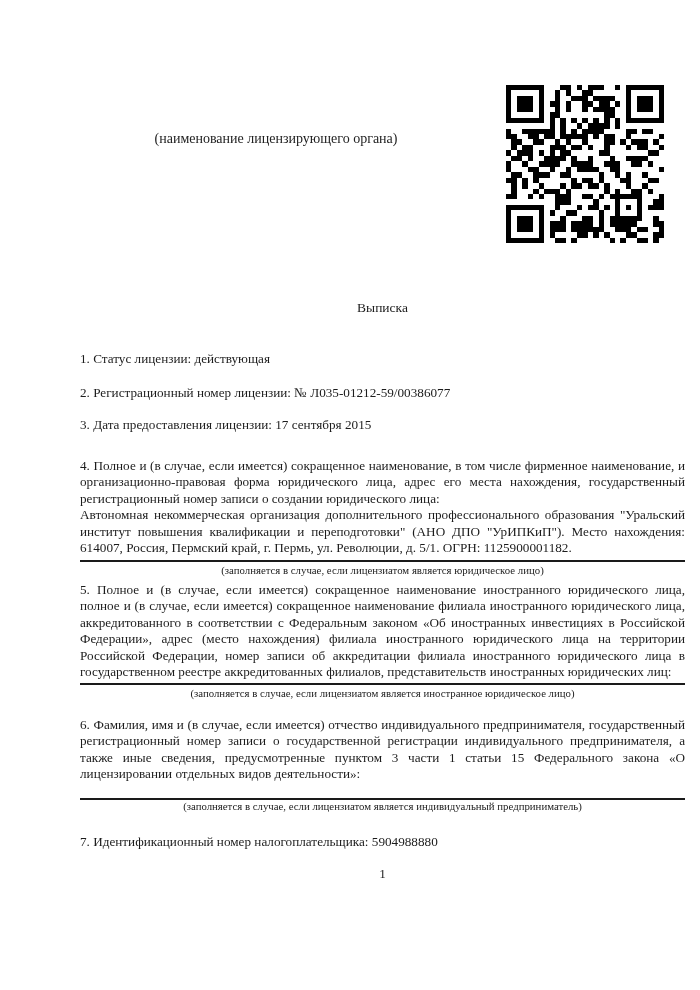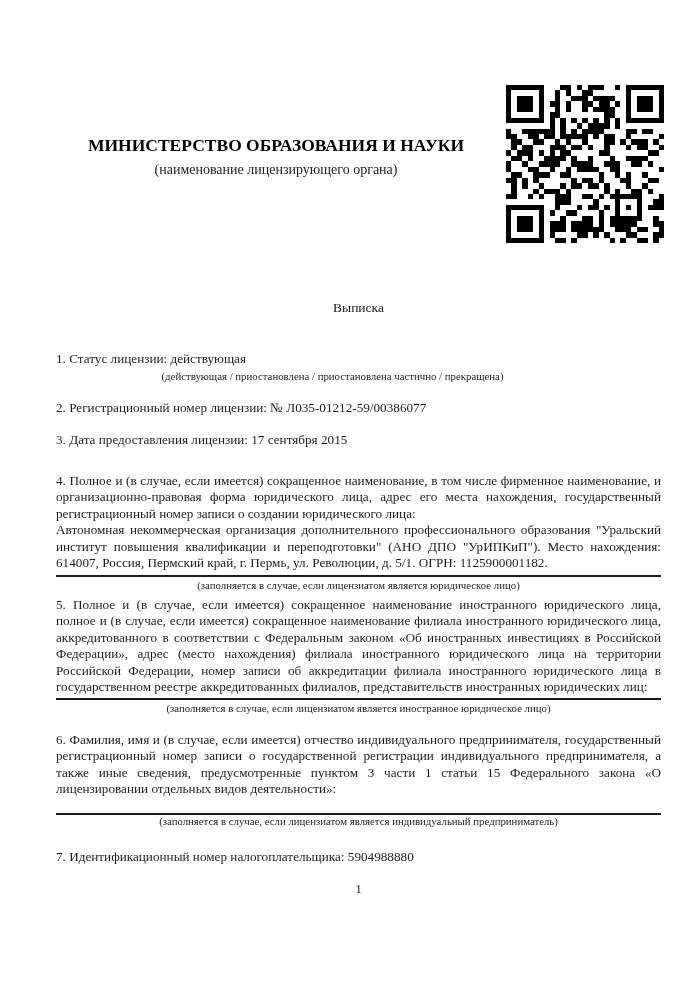--- a/index.html
+++ b/index.html
@@ -17,21 +17,21 @@
     position:absolute; left:64px; top:130px; width:424px;
     text-align:center;
   }
   .header .title-line { font-weight:bold; font-size:17.5px; line-height:31px; color:#000; }
   .header .subtitle { font-size:14px; line-height:13px; margin-top:2px; color:#222; }
 
   .qr { position:absolute; left:506px; top:85px; width:158px; height:158px; }
   .qr svg { display:block; width:158px; height:158px; }
 
   .content {
-    position:absolute; left:56px; top:298px; width:605px;
+    position:absolute; left:80px; top:298px; width:605px;
     font-size:13.2px; line-height:16.5px;
   }
   .doc-heading { text-align:center; font-size:13.5px; line-height:19px; }
 
   .item-text { }
   .para { text-align:justify; }
   .rule { border-top:2px solid #1a1a1a; height:0; width:100%; }
   .caption { font-size:10.8px; line-height:13px; text-align:center; color:#222; }
   .caption-shift { padding-right:52px; }
 
@@ -50,39 +50,37 @@
   .mt-cap6  { }
   .mt-item7 { margin-top:21px; }
   .pageno { text-align:center; margin-top:16px; font-size:13.2px; }
 </style>
 </head>
 <body>
 
 <div class="page">
 
   <div class="header">
-    <div class="title-line">МИНИСТЕРСТВО ОБРАЗОВАНИЯ И НАУКИ</div>
     <div class="subtitle">(наименование лицензирующего органа)</div>
   </div>
 
   <div class="qr" id="qr">
       <svg viewBox="0 0 29 29" shape-rendering="crispEdges" xmlns="http://www.w3.org/2000/svg">
         <rect width="29" height="29" fill="#fff"></rect>
         <path d="M0 0h1v1h-1zM1 0h1v1h-1zM2 0h1v1h-1zM3 0h1v1h-1zM4 0h1v1h-1zM5 0h1v1h-1zM6 0h1v1h-1zM10 0h1v1h-1zM11 0h1v1h-1zM13 0h1v1h-1zM15 0h1v1h-1zM16 0h1v1h-1zM17 0h1v1h-1zM20 0h1v1h-1zM22 0h1v1h-1zM23 0h1v1h-1zM24 0h1v1h-1zM25 0h1v1h-1zM26 0h1v1h-1zM27 0h1v1h-1zM28 0h1v1h-1zM0 1h1v1h-1zM6 1h1v1h-1zM9 1h1v1h-1zM11 1h1v1h-1zM14 1h1v1h-1zM15 1h1v1h-1zM22 1h1v1h-1zM28 1h1v1h-1zM0 2h1v1h-1zM2 2h1v1h-1zM3 2h1v1h-1zM4 2h1v1h-1zM6 2h1v1h-1zM9 2h1v1h-1zM12 2h1v1h-1zM13 2h1v1h-1zM14 2h1v1h-1zM16 2h1v1h-1zM17 2h1v1h-1zM18 2h1v1h-1zM19 2h1v1h-1zM22 2h1v1h-1zM24 2h1v1h-1zM25 2h1v1h-1zM26 2h1v1h-1zM28 2h1v1h-1zM0 3h1v1h-1zM2 3h1v1h-1zM3 3h1v1h-1zM4 3h1v1h-1zM6 3h1v1h-1zM8 3h1v1h-1zM9 3h1v1h-1zM11 3h1v1h-1zM14 3h1v1h-1zM15 3h1v1h-1zM17 3h1v1h-1zM18 3h1v1h-1zM20 3h1v1h-1zM22 3h1v1h-1zM24 3h1v1h-1zM25 3h1v1h-1zM26 3h1v1h-1zM28 3h1v1h-1zM0 4h1v1h-1zM2 4h1v1h-1zM3 4h1v1h-1zM4 4h1v1h-1zM6 4h1v1h-1zM9 4h1v1h-1zM11 4h1v1h-1zM14 4h1v1h-1zM16 4h1v1h-1zM17 4h1v1h-1zM18 4h1v1h-1zM19 4h1v1h-1zM22 4h1v1h-1zM24 4h1v1h-1zM25 4h1v1h-1zM26 4h1v1h-1zM28 4h1v1h-1zM0 5h1v1h-1zM6 5h1v1h-1zM8 5h1v1h-1zM9 5h1v1h-1zM18 5h1v1h-1zM19 5h1v1h-1zM22 5h1v1h-1zM28 5h1v1h-1zM0 6h1v1h-1zM1 6h1v1h-1zM2 6h1v1h-1zM3 6h1v1h-1zM4 6h1v1h-1zM5 6h1v1h-1zM6 6h1v1h-1zM8 6h1v1h-1zM10 6h1v1h-1zM12 6h1v1h-1zM14 6h1v1h-1zM16 6h1v1h-1zM18 6h1v1h-1zM20 6h1v1h-1zM22 6h1v1h-1zM23 6h1v1h-1zM24 6h1v1h-1zM25 6h1v1h-1zM26 6h1v1h-1zM27 6h1v1h-1zM28 6h1v1h-1zM8 7h1v1h-1zM10 7h1v1h-1zM13 7h1v1h-1zM15 7h1v1h-1zM16 7h1v1h-1zM17 7h1v1h-1zM18 7h1v1h-1zM20 7h1v1h-1zM0 8h1v1h-1zM3 8h1v1h-1zM4 8h1v1h-1zM5 8h1v1h-1zM6 8h1v1h-1zM7 8h1v1h-1zM8 8h1v1h-1zM10 8h1v1h-1zM12 8h1v1h-1zM14 8h1v1h-1zM15 8h1v1h-1zM16 8h1v1h-1zM17 8h1v1h-1zM22 8h1v1h-1zM23 8h1v1h-1zM25 8h1v1h-1zM26 8h1v1h-1zM0 9h1v1h-1zM1 9h1v1h-1zM4 9h1v1h-1zM5 9h1v1h-1zM7 9h1v1h-1zM8 9h1v1h-1zM10 9h1v1h-1zM11 9h1v1h-1zM12 9h1v1h-1zM13 9h1v1h-1zM14 9h1v1h-1zM16 9h1v1h-1zM18 9h1v1h-1zM19 9h1v1h-1zM22 9h1v1h-1zM28 9h1v1h-1zM1 10h1v1h-1zM2 10h1v1h-1zM5 10h1v1h-1zM6 10h1v1h-1zM9 10h1v1h-1zM11 10h1v1h-1zM14 10h1v1h-1zM18 10h1v1h-1zM19 10h1v1h-1zM21 10h1v1h-1zM23 10h1v1h-1zM24 10h1v1h-1zM25 10h1v1h-1zM27 10h1v1h-1zM1 11h1v1h-1zM3 11h1v1h-1zM4 11h1v1h-1zM8 11h1v1h-1zM9 11h1v1h-1zM10 11h1v1h-1zM12 11h1v1h-1zM13 11h1v1h-1zM15 11h1v1h-1zM18 11h1v1h-1zM22 11h1v1h-1zM24 11h1v1h-1zM25 11h1v1h-1zM28 11h1v1h-1zM0 12h1v1h-1zM2 12h1v1h-1zM3 12h1v1h-1zM4 12h1v1h-1zM6 12h1v1h-1zM8 12h1v1h-1zM10 12h1v1h-1zM11 12h1v1h-1zM17 12h1v1h-1zM18 12h1v1h-1zM26 12h1v1h-1zM27 12h1v1h-1zM1 13h1v1h-1zM2 13h1v1h-1zM4 13h1v1h-1zM7 13h1v1h-1zM8 13h1v1h-1zM9 13h1v1h-1zM10 13h1v1h-1zM12 13h1v1h-1zM15 13h1v1h-1zM19 13h1v1h-1zM22 13h1v1h-1zM23 13h1v1h-1zM24 13h1v1h-1zM25 13h1v1h-1zM0 14h1v1h-1zM3 14h1v1h-1zM6 14h1v1h-1zM7 14h1v1h-1zM8 14h1v1h-1zM9 14h1v1h-1zM12 14h1v1h-1zM13 14h1v1h-1zM14 14h1v1h-1zM15 14h1v1h-1zM18 14h1v1h-1zM19 14h1v1h-1zM20 14h1v1h-1zM23 14h1v1h-1zM24 14h1v1h-1zM26 14h1v1h-1zM0 15h1v1h-1zM4 15h1v1h-1zM5 15h1v1h-1zM8 15h1v1h-1zM11 15h1v1h-1zM13 15h1v1h-1zM14 15h1v1h-1zM15 15h1v1h-1zM16 15h1v1h-1zM19 15h1v1h-1zM20 15h1v1h-1zM28 15h1v1h-1zM1 16h1v1h-1zM2 16h1v1h-1zM5 16h1v1h-1zM6 16h1v1h-1zM7 16h1v1h-1zM10 16h1v1h-1zM11 16h1v1h-1zM17 16h1v1h-1zM20 16h1v1h-1zM22 16h1v1h-1zM25 16h1v1h-1zM0 17h1v1h-1zM1 17h1v1h-1zM3 17h1v1h-1zM5 17h1v1h-1zM12 17h1v1h-1zM14 17h1v1h-1zM15 17h1v1h-1zM17 17h1v1h-1zM21 17h1v1h-1zM22 17h1v1h-1zM26 17h1v1h-1zM27 17h1v1h-1zM1 18h1v1h-1zM3 18h1v1h-1zM6 18h1v1h-1zM10 18h1v1h-1zM12 18h1v1h-1zM13 18h1v1h-1zM15 18h1v1h-1zM16 18h1v1h-1zM18 18h1v1h-1zM22 18h1v1h-1zM25 18h1v1h-1zM1 19h1v1h-1zM5 19h1v1h-1zM7 19h1v1h-1zM8 19h1v1h-1zM9 19h1v1h-1zM11 19h1v1h-1zM18 19h1v1h-1zM20 19h1v1h-1zM23 19h1v1h-1zM24 19h1v1h-1zM26 19h1v1h-1zM0 20h1v1h-1zM1 20h1v1h-1zM4 20h1v1h-1zM6 20h1v1h-1zM9 20h1v1h-1zM10 20h1v1h-1zM11 20h1v1h-1zM14 20h1v1h-1zM15 20h1v1h-1zM17 20h1v1h-1zM19 20h1v1h-1zM20 20h1v1h-1zM21 20h1v1h-1zM22 20h1v1h-1zM23 20h1v1h-1zM24 20h1v1h-1zM28 20h1v1h-1zM9 21h1v1h-1zM10 21h1v1h-1zM11 21h1v1h-1zM16 21h1v1h-1zM20 21h1v1h-1zM24 21h1v1h-1zM27 21h1v1h-1zM28 21h1v1h-1zM0 22h1v1h-1zM1 22h1v1h-1zM2 22h1v1h-1zM3 22h1v1h-1zM4 22h1v1h-1zM5 22h1v1h-1zM6 22h1v1h-1zM9 22h1v1h-1zM13 22h1v1h-1zM15 22h1v1h-1zM16 22h1v1h-1zM18 22h1v1h-1zM20 22h1v1h-1zM22 22h1v1h-1zM24 22h1v1h-1zM26 22h1v1h-1zM27 22h1v1h-1zM28 22h1v1h-1zM0 23h1v1h-1zM6 23h1v1h-1zM8 23h1v1h-1zM11 23h1v1h-1zM12 23h1v1h-1zM17 23h1v1h-1zM20 23h1v1h-1zM24 23h1v1h-1zM0 24h1v1h-1zM2 24h1v1h-1zM3 24h1v1h-1zM4 24h1v1h-1zM6 24h1v1h-1zM10 24h1v1h-1zM14 24h1v1h-1zM15 24h1v1h-1zM17 24h1v1h-1zM19 24h1v1h-1zM20 24h1v1h-1zM21 24h1v1h-1zM22 24h1v1h-1zM23 24h1v1h-1zM24 24h1v1h-1zM27 24h1v1h-1zM0 25h1v1h-1zM2 25h1v1h-1zM3 25h1v1h-1zM4 25h1v1h-1zM6 25h1v1h-1zM8 25h1v1h-1zM9 25h1v1h-1zM10 25h1v1h-1zM12 25h1v1h-1zM13 25h1v1h-1zM14 25h1v1h-1zM15 25h1v1h-1zM17 25h1v1h-1zM19 25h1v1h-1zM20 25h1v1h-1zM21 25h1v1h-1zM22 25h1v1h-1zM23 25h1v1h-1zM27 25h1v1h-1zM28 25h1v1h-1zM0 26h1v1h-1zM2 26h1v1h-1zM3 26h1v1h-1zM4 26h1v1h-1zM6 26h1v1h-1zM8 26h1v1h-1zM9 26h1v1h-1zM10 26h1v1h-1zM12 26h1v1h-1zM13 26h1v1h-1zM14 26h1v1h-1zM15 26h1v1h-1zM16 26h1v1h-1zM17 26h1v1h-1zM20 26h1v1h-1zM21 26h1v1h-1zM22 26h1v1h-1zM24 26h1v1h-1zM25 26h1v1h-1zM28 26h1v1h-1zM0 27h1v1h-1zM6 27h1v1h-1zM8 27h1v1h-1zM13 27h1v1h-1zM14 27h1v1h-1zM16 27h1v1h-1zM18 27h1v1h-1zM22 27h1v1h-1zM23 27h1v1h-1zM27 27h1v1h-1zM28 27h1v1h-1zM0 28h1v1h-1zM1 28h1v1h-1zM2 28h1v1h-1zM3 28h1v1h-1zM4 28h1v1h-1zM5 28h1v1h-1zM6 28h1v1h-1zM9 28h1v1h-1zM10 28h1v1h-1zM12 28h1v1h-1zM19 28h1v1h-1zM21 28h1v1h-1zM24 28h1v1h-1zM25 28h1v1h-1zM27 28h1v1h-1z" fill="#000"></path>
       </svg>
     </div>
 
   <div class="content">
 
     <div class="doc-heading">
       <div>Выписка</div>
     </div>
 
     <div class="item-text mt-item1">1. Статус лицензии: действующая</div>
-    <div class="caption caption-shift mt-cap1">(действующая / приостановлена / приостановлена частично / прекращена)</div>
 
     <div class="item-text mt-item2">2. Регистрационный номер лицензии: № Л035-01212-59/00386077</div>
 
     <div class="item-text mt-item3">3. Дата предоставления лицензии: 17 сентября 2015</div>
 
     <div class="mt-item4">
       <div class="para">4. Полное и (в случае, если имеется) сокращенное наименование, в том числе фирменное наименование, и организационно-правовая форма юридического лица, адрес его места нахождения, государственный регистрационный номер записи о создании юридического лица:</div>
       <div class="para">Автономная некоммерческая организация дополнительного профессионального образования "Уральский институт повышения квалификации и переподготовки" (АНО ДПО "УрИПКиП"). Место нахождения: 614007, Россия, Пермский край, г. Пермь, ул. Революции, д. 5/1. ОГРН: 1125900001182.</div>
       <div class="rule mt-rule4"></div>
       <div class="caption mt-cap4">(заполняется в случае, если лицензиатом является юридическое лицо)</div>

